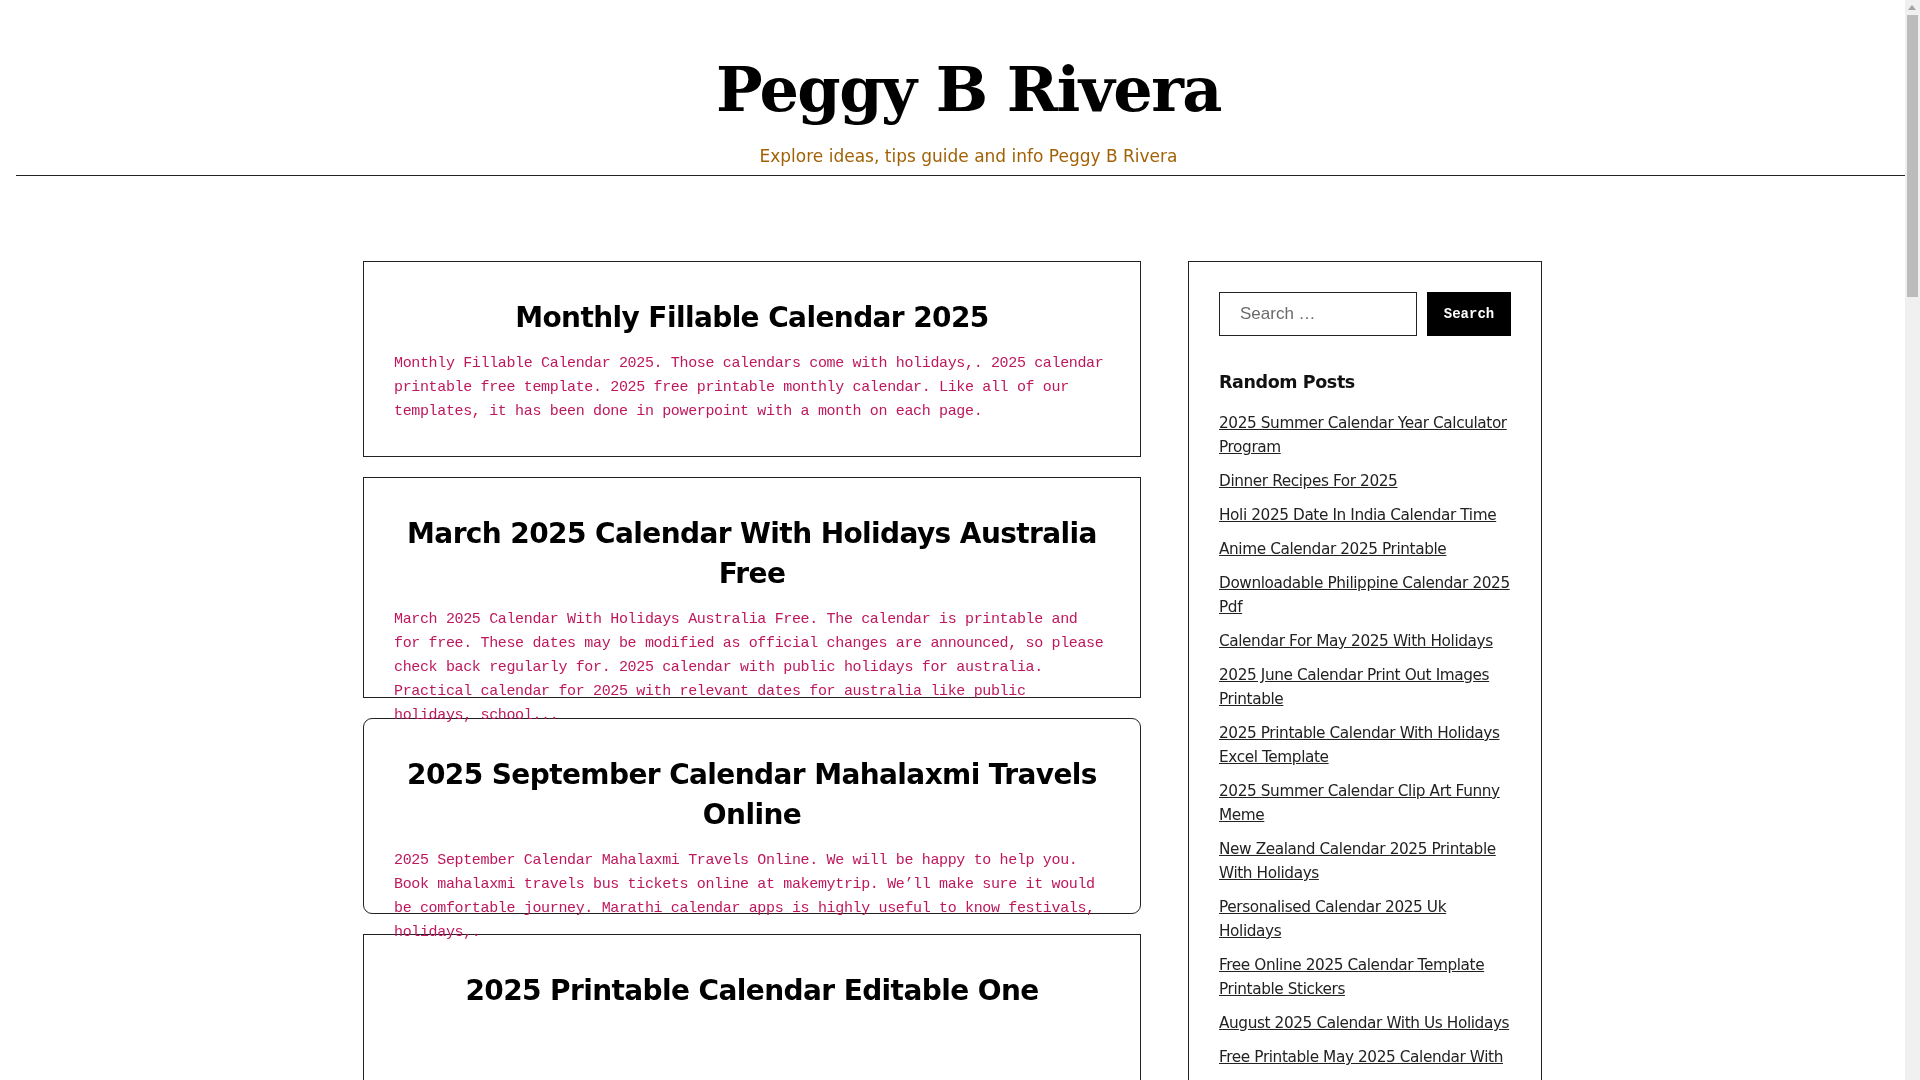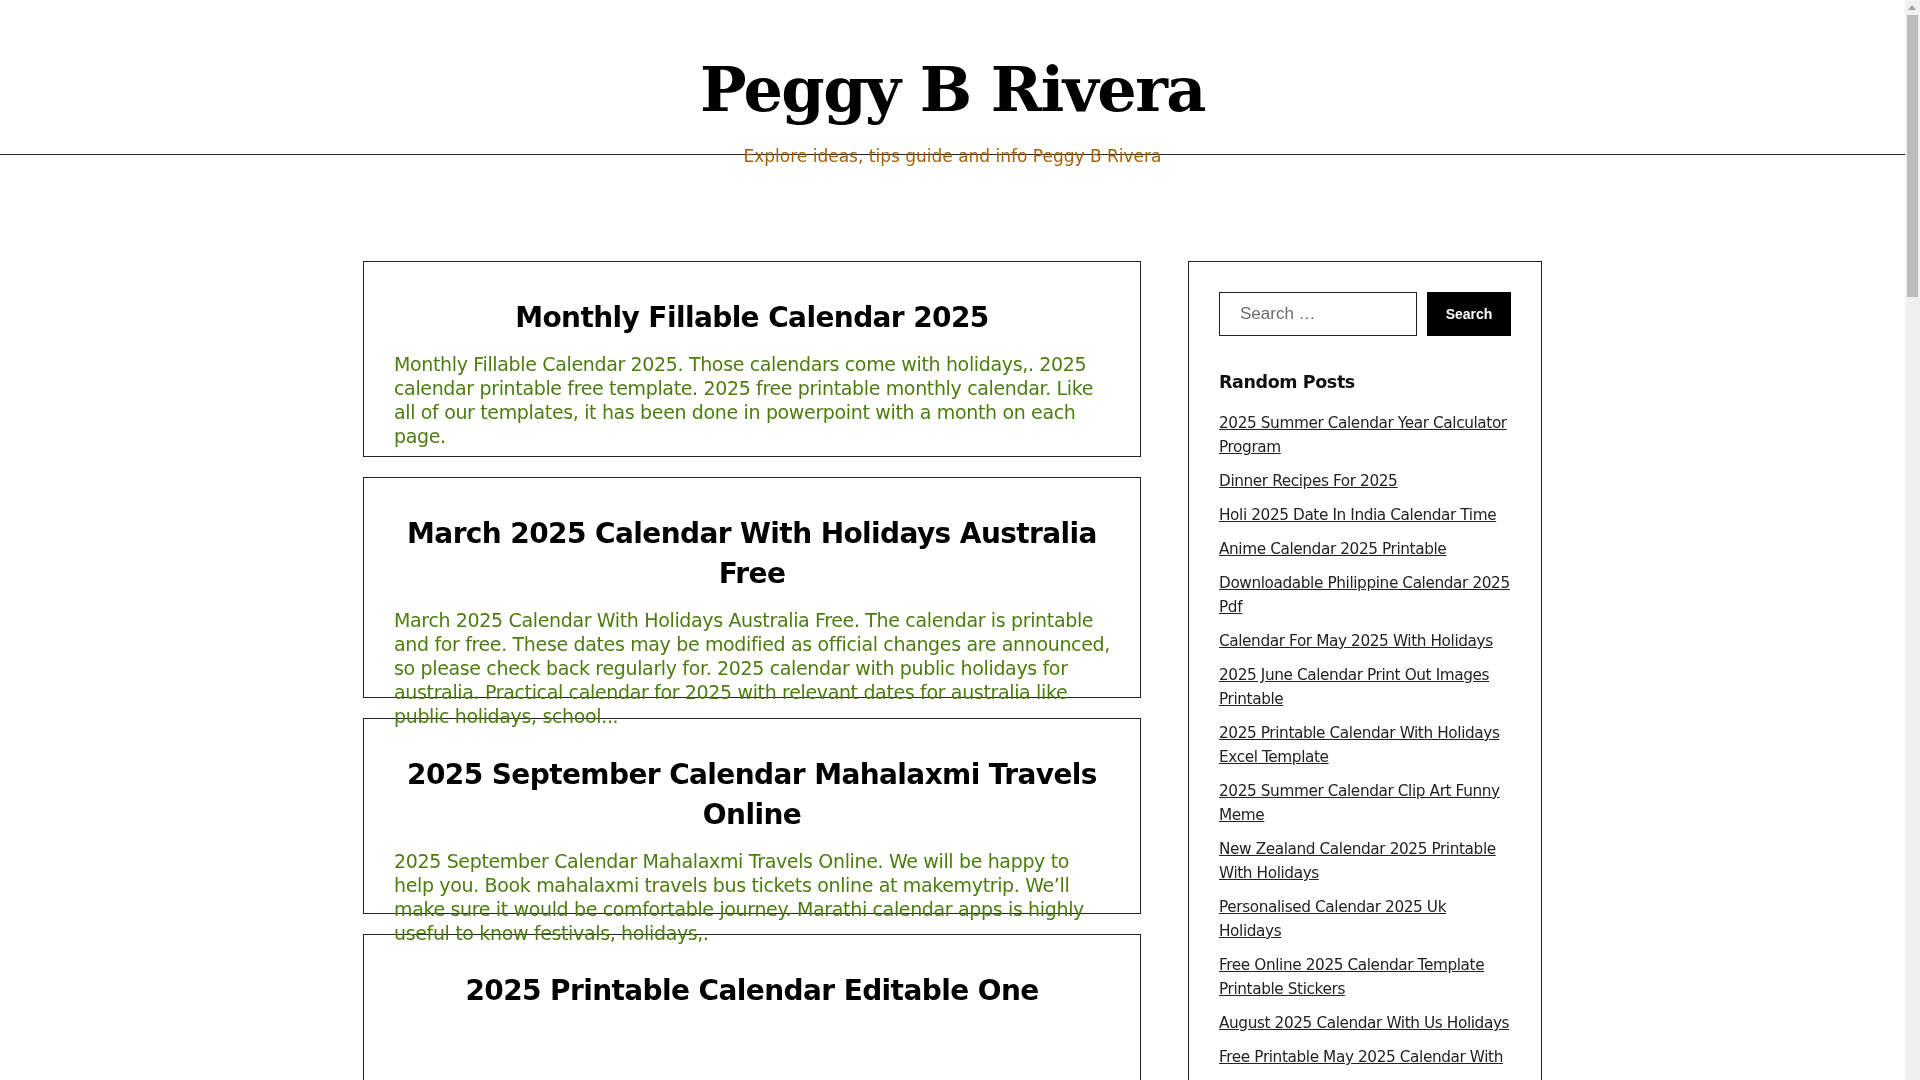--- a/index.html
+++ b/index.html
@@ -2,44 +2,44 @@
 <html><head>
   <meta charset="utf-8">
   <style>
     * { box-sizing: border-box; margin: 0; padding: 0; }
     html, body { width: 1920px; height: 1080px; overflow: hidden; background: #ffffff; }
     body { font-family: "DejaVu Sans", sans-serif; color: #222222; position: relative; }
 
     .page { position: absolute; left: 0; top: 0; width: 1905px; height: 1080px; overflow: hidden; }
 
     
-    .site-header { position: absolute; left: 0; top: 0; width: 1905px; height: 155px; border-bottom: 1px solid #222; }
+    .site-header { position: absolute; left: 16px; top: 0; width: 1905px; height: 176px; border-bottom: 1px solid #222; }
     .site-title { position: absolute; left: 0; width: 1905px; top: 50px; text-align: center;
       font-family: "DejaVu Serif", serif; font-weight: bold; font-size: 62px; letter-spacing: -1.5px; color: #000; line-height: 80px; }
     .site-title a { color: #000; text-decoration: none; }
     .site-tagline { position: absolute; left: 0; width: 1905px; top: 144px; text-align: center;
       font-family: "DejaVu Sans", sans-serif; font-size: 17px; color: #a16207; line-height: 24px; }
 
     
     .main { position: absolute; left: 363px; top: 261px; width: 778px; }
     .card { border: 1px solid #222; background: #fff; padding: 36px 30px 30px 30px; margin-bottom: 20px; }
     .card-title { font-family: "DejaVu Sans", sans-serif; font-weight: 600; font-size: 28px; color: #000; line-height: 40px; letter-spacing: -0.6px; margin-bottom: 14px; text-align: center; }
     .card-title a { color: #000; text-decoration: none; }
-    .card-excerpt { font-size: 19px; line-height: 24px; color: #4d7c0f; letter-spacing: -0.35px; }
+    .card-excerpt { font-size: 15px; line-height: 24px; color: #be185d; letter-spacing: -0.35px; font-family: Liberation Mono, monospace; }
     #card-0 { height: 196px; }
     #card-1 { height: 221px; }
-    #card-2 { height: 196px; }
+    #card-2 { height: 196px; border-radius: 9px; }
     #card-3 { height: 200px; }
 
     
     .sidebar { position: absolute; left: 1188px; top: 261px; width: 354px; height: 840px; border: 1px solid #222; padding: 30px; }
     .search-form { display: flex; height: 44px; margin-bottom: 34px; }
     .search-input { width: 198px; height: 44px; border: 1px solid #222; padding: 0 20px; font-family: "Liberation Sans", sans-serif; font-size: 17px; color: #222; background: #fff; outline: none; }
     .search-input::placeholder { color: #6b6b6b; }
-    .search-button { margin-left: 10px; width: 84px; height: 44px; background: #000; color: #fff; border: none; font-family: Liberation Sans, sans-serif; font-weight: bold; font-size: 14px; cursor: pointer; }
+    .search-button { margin-left: 10px; width: 84px; height: 44px; background: #000; color: #fff; border: none; font-family: Liberation Mono, monospace; font-weight: bold; font-size: 14px; cursor: pointer; }
     .widget-title { font-family: "DejaVu Sans", sans-serif; font-weight: 700; font-size: 17.5px; color: #111; line-height: 24px; margin-bottom: 17px; letter-spacing: -0.4px; }
     .post-list { list-style: none; }
     .post-list li { margin-bottom: 10px; line-height: 24px; }
     .post-list a { font-size: 15.3px; color: #222; text-decoration: underline; letter-spacing: -0.4px; }
 
     
     .scrollbar { position: absolute; left: 1905px; top: 0; width: 15px; height: 1080px; background: #f0f0f0; }
     .scroll-arrow-up { position: absolute; left: 3px; top: 5px; width: 0; height: 0; border-left: 4px solid transparent; border-right: 4px solid transparent; border-bottom: 5px solid #a3a3a3; }
     .scroll-thumb { position: absolute; left: 2px; top: 15px; width: 11px; height: 282px; background: #bcbcbc; }
   </style>

